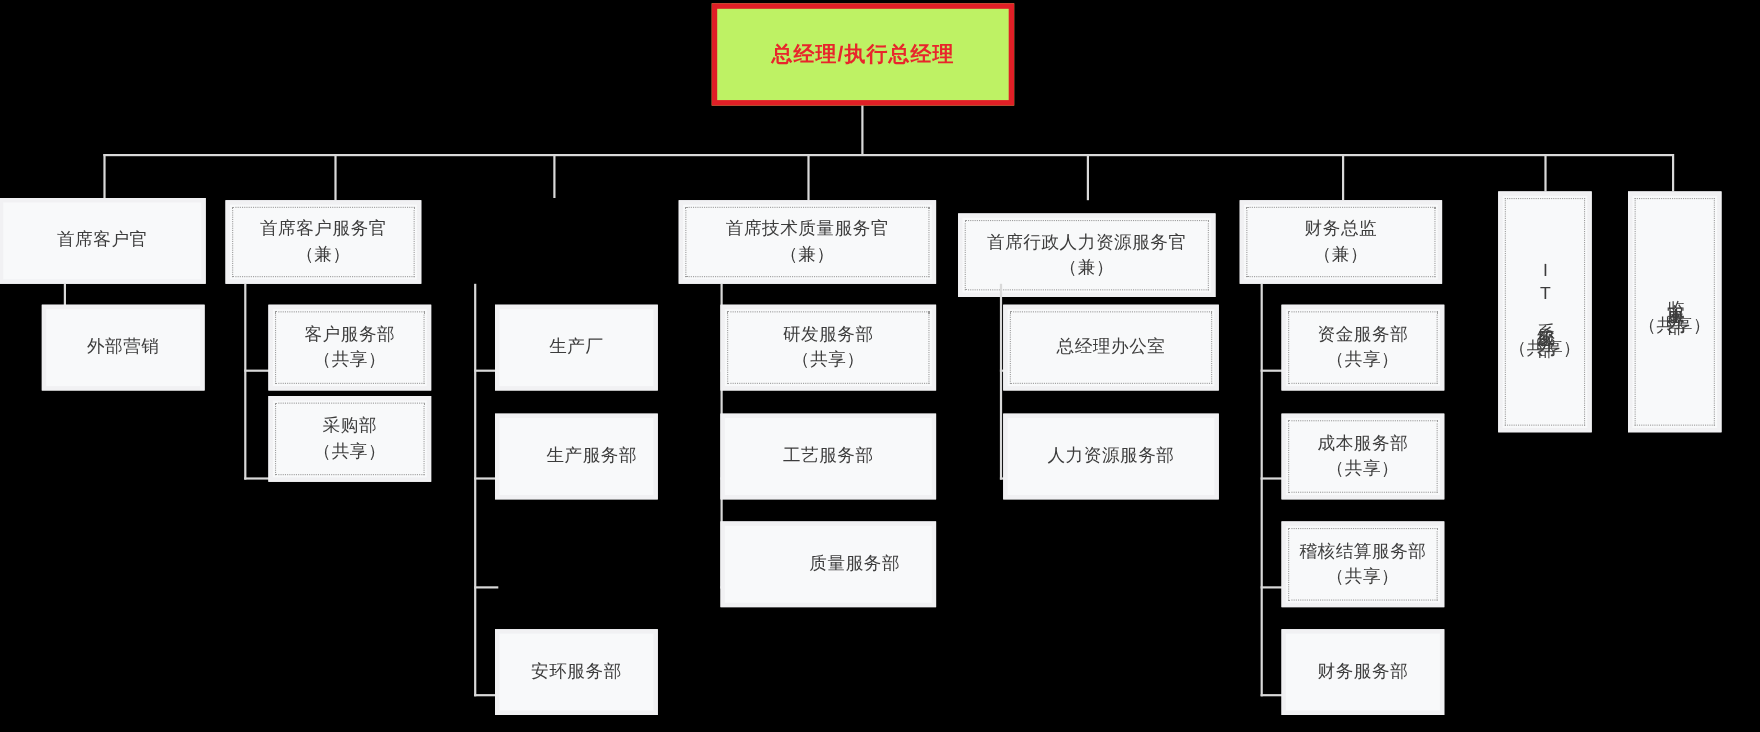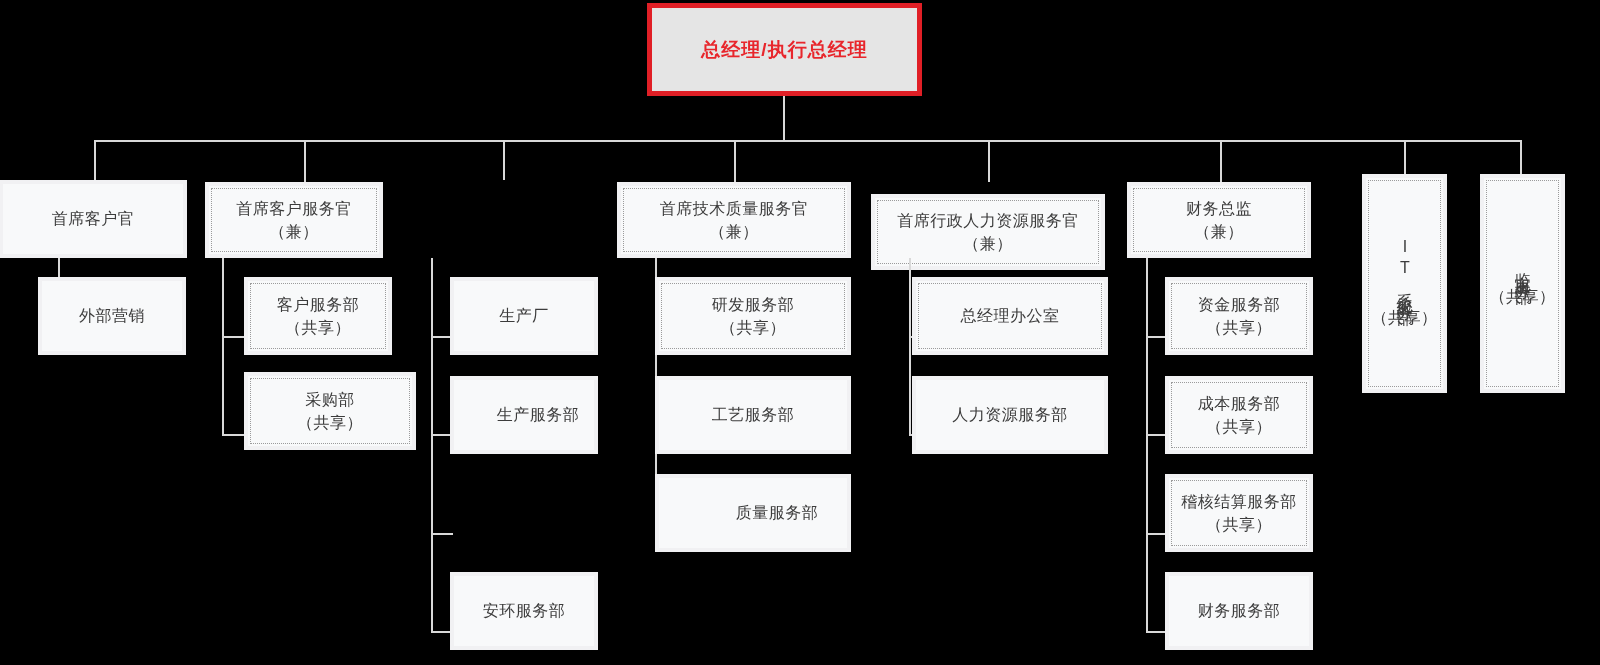--- a/index.html
+++ b/index.html
@@ -51,21 +51,21 @@
   .node.dotted::before {
     content: "";
     position: absolute;
     left: 2px; right: 2px; top: 2px; bottom: 2px;
     border: 1px dotted #9b9b9b;
     pointer-events: none;
   }
 
   
   .node.root {
-    background: #e5e5e5;
+    background: #bef264;
     border: 5px solid #e01f26;
     color: #e8262c;
     font-size: 19px;
     font-weight: 600;
     letter-spacing: 1px;
   }
 
   
   .node.vertical .inner {
     writing-mode: vertical-rl;
@@ -119,21 +119,21 @@
     <span class="inner">首席客户服务官
 （兼）</span>
   </div>
   <div class="line line-v" style="left:222px; top:258px; height:178px;"></div>
   <div class="line line-h" style="left:222px; top:336px; width:24px;"></div>
   <div class="line line-h" style="left:222px; top:434px; width:24px;"></div>
   <div class="node dotted" style="left:244px; top:277px; width:148px; height:78px;">
     <span class="inner">客户服务部
 （共享）</span>
   </div>
-  <div class="node dotted" style="left:244px; top:372px; width:172px; height:78px;">
+  <div class="node dotted" style="left:244px; top:360px; width:148px; height:78px;">
     <span class="inner">采购部
 （共享）</span>
   </div>
 
   <div class="line line-v" style="left:431px; top:258px; height:375px;"></div>
   <div class="line line-h" style="left:431px; top:336px; width:22px;"></div>
   <div class="line line-h" style="left:431px; top:434px; width:22px;"></div>
   <div class="line line-h" style="left:431px; top:533px; width:22px;"></div>
   <div class="line line-h" style="left:431px; top:631px; width:22px;"></div>
   <div class="node" style="left:450px; top:277px; width:148px; height:78px;">

